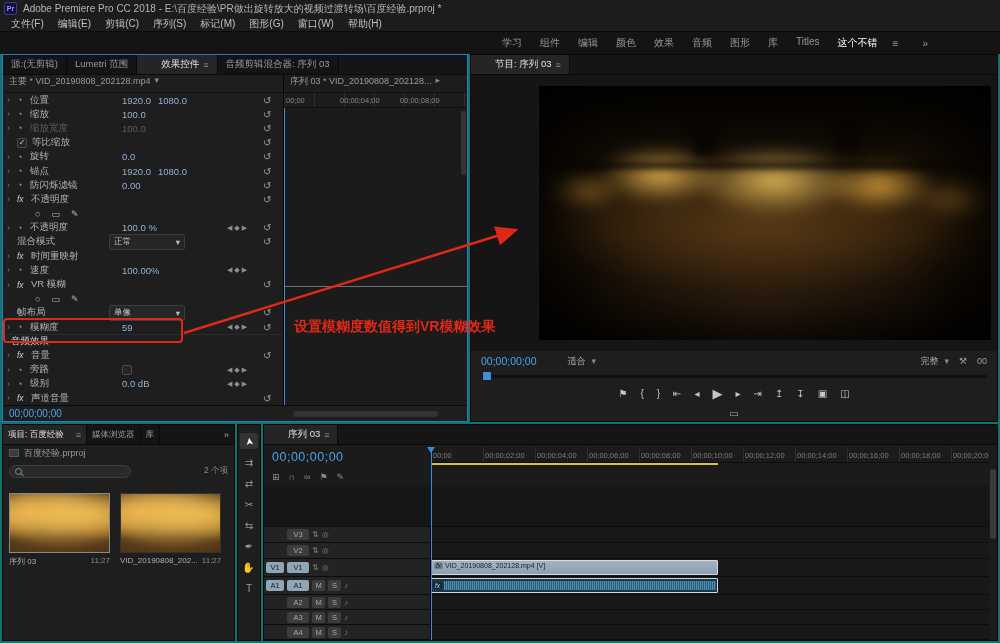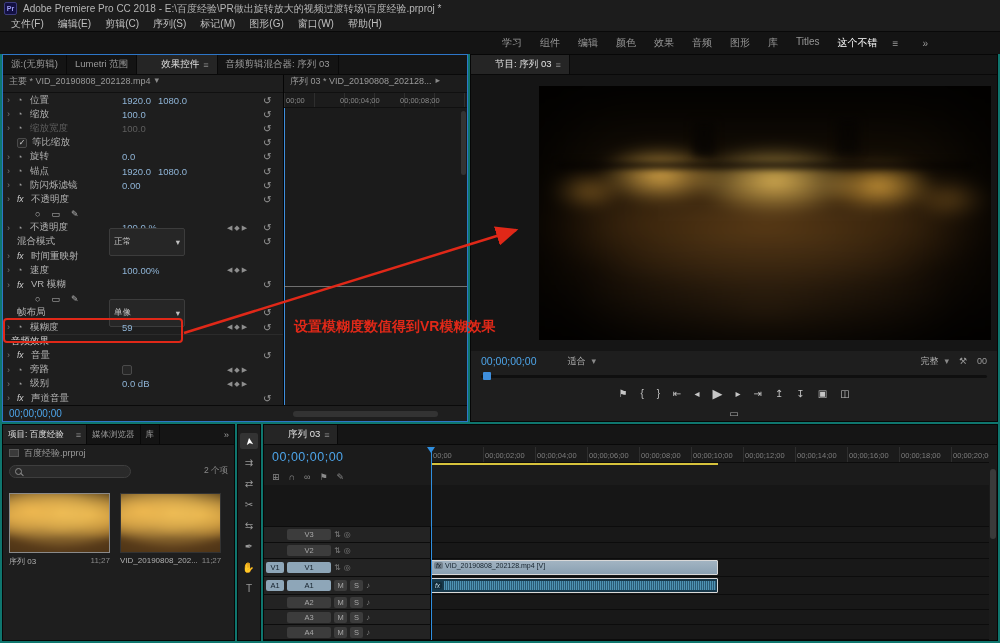--- a/index.html
+++ b/index.html
@@ -28,21 +28,21 @@
 .ec-header{height:18px;display:flex;align-items:flex-start;font-size:9px;color:#9a9a9a;padding:0 6px;gap:4px;border-bottom:1px solid #101010;white-space:nowrap;overflow:hidden;}
 #ec-rows{flex:1;overflow:hidden;}
 .ecrow{position:relative;height:14.2px;display:flex;align-items:center;font-size:9.5px;color:#b4b4b4;padding-left:4px;white-space:nowrap;}
 .ecrow .twirl{width:10px;color:#7a7a7a;font-size:9px;}
 .ecrow .sw{width:13px;color:#9a9a9a;font-size:9px;}
 .ecrow .fxb{font-style:italic;font-size:8.5px;color:#cfcfcf;width:14px;}
 .ecrow .lbl{min-width:92px;}
 .ecrow.disabled .lbl,.ecrow.disabled .val{color:#5e5e5e;}
 .ecrow .val{color:#8fb4d6;min-width:30px;}
 .ecrow .val+.val{margin-left:6px;}
-.ecrow .dd{width:76px;height:28px;background:#262626;border:1px solid #3c3c3c;border-radius:2px;font-size:8.5px;color:#c0c0c0;display:flex;align-items:center;justify-content:space-between;padding:0 4px;}
+.ecrow .dd{width:76px;height:16px;background:#262626;border:1px solid #3c3c3c;border-radius:2px;font-size:8.5px;color:#c0c0c0;display:flex;align-items:center;justify-content:space-between;padding:0 4px;}
 .ecrow .keynav{position:absolute;left:224px;font-size:7px;color:#8e8e8e;}
 .ecrow .reset{position:absolute;left:260px;color:#9a9a9a;font-size:10px;}
 .ecrow.section{border-top:1px solid #2b2b2b;}
 .seclbl{color:#cfcfcf;margin-left:4px;}
 .checkbox{width:10px;height:10px;border:1px solid #4a4a4a;background:#262626;border-radius:2px;display:flex;align-items:center;justify-content:center;font-size:8px;color:#d0d0d0;margin-right:5px;}
 .maskicons{display:flex;gap:11px;margin-left:28px;color:#b8b8b8;font-size:9px;}
 .ec-right{flex:1;display:flex;flex-direction:column;background:#1c1c1c;position:relative;}
 #ec-ruler{height:15px;position:relative;font-size:7.5px;color:#8a8a8a;border-bottom:1px solid #101010;background:repeating-linear-gradient(90deg,#2e2e2e 0 1px,transparent 1px 30px);}
 #ec-ruler span{position:absolute;top:3px;}
 .ec-kf{flex:1;position:relative;background:#1b1b1b;}
@@ -116,21 +116,21 @@
 #tl-tracks{position:absolute;left:0;top:40px;right:8px;bottom:0;overflow:hidden;}
 .trackspacer{height:42px;background:#161616;border-bottom:1px solid #0c0c0c;}
 .trow{display:flex;border-bottom:1px solid #0c0c0c;}
 .trow .thead{width:167px;background:#232323;display:flex;align-items:center;gap:3px;padding-left:2px;border-right:1px solid #050505;}
 .trow .tbody{flex:1;background:#181818;position:relative;}
 .h15{height:15px;}.h16{height:16px;}.h18{height:18px;}
 .srcbox,.tgtbox,.mbox,.sbox{height:11px;border-radius:2px;background:#3c3c3c;color:#a8a8a8;font-size:7.5px;display:flex;align-items:center;justify-content:center;flex:none;}
 .srcbox{width:18px;}
 .srcbox.empty{background:transparent;}
 .srcbox.on,.tgtbox.on{background:#8ea6b8;color:#14202a;}
-.tgtbox{width:44px;}
+.tgtbox{width:22px;}
 .mbox,.sbox{width:13px;}
 .ticon,.micicon{color:#7e7e7e;font-size:8px;}
 .playhead{position:absolute;left:167px;top:2px;bottom:0;width:1px;background:#2f8fe0;z-index:5;}
 .playhead::before{content:"";position:absolute;left:-4px;top:0;border:4px solid transparent;border-top:6px solid #2f8fe0;}
 .clip{position:absolute;left:0;top:1px;bottom:1px;width:287px;border:1px solid #d8d8d8;border-radius:1px;overflow:hidden;}
 .clip-video{background:linear-gradient(#a2b4c2,#8aa0b2);color:#15222c;font-size:7px;display:flex;align-items:flex-start;padding:1px 2px;gap:2px;white-space:nowrap;}
 .clip-audio{background:#17384a;display:flex;align-items:center;padding:0 1px;gap:2px;}
 .wave{height:9px;flex:1;background:repeating-linear-gradient(90deg,#4f93b4 0 1px,#2a5a74 1px 2px);}
 .fxchip{background:rgba(0,0,0,.25);border-radius:2px;font-size:6.5px;padding:0 2px;font-style:italic;flex:none;color:inherit;}
 .clip-audio .fxchip{color:#bcd8e8;}

